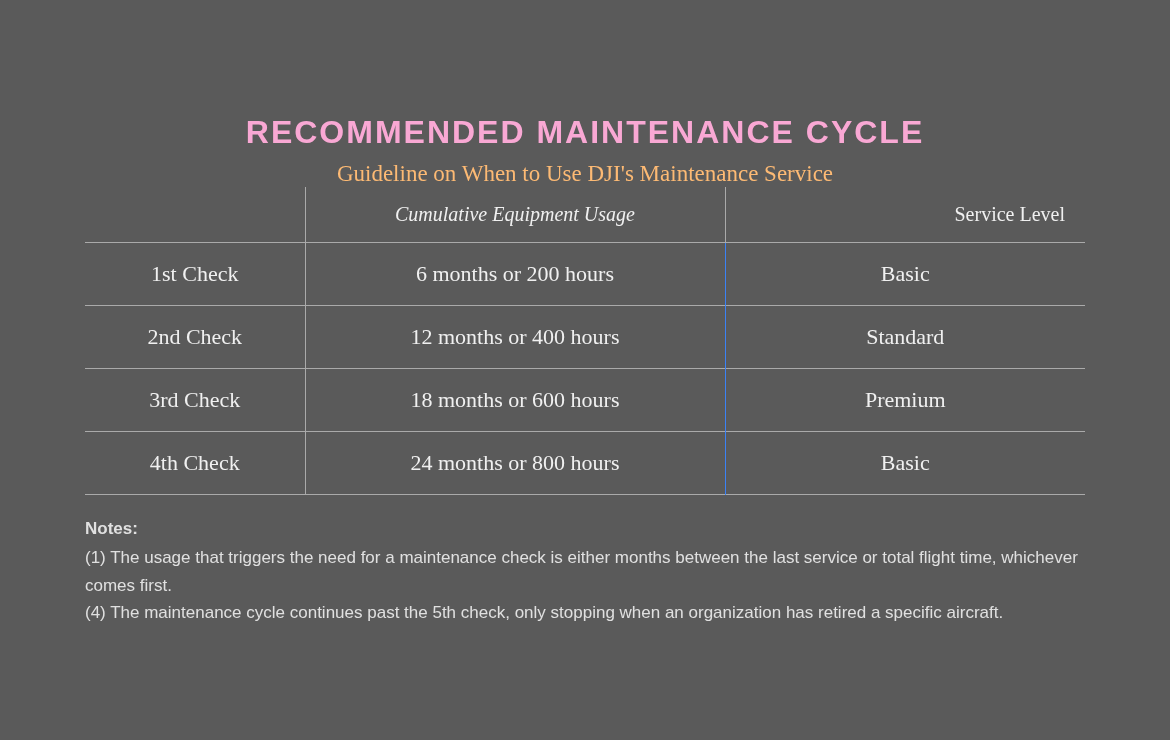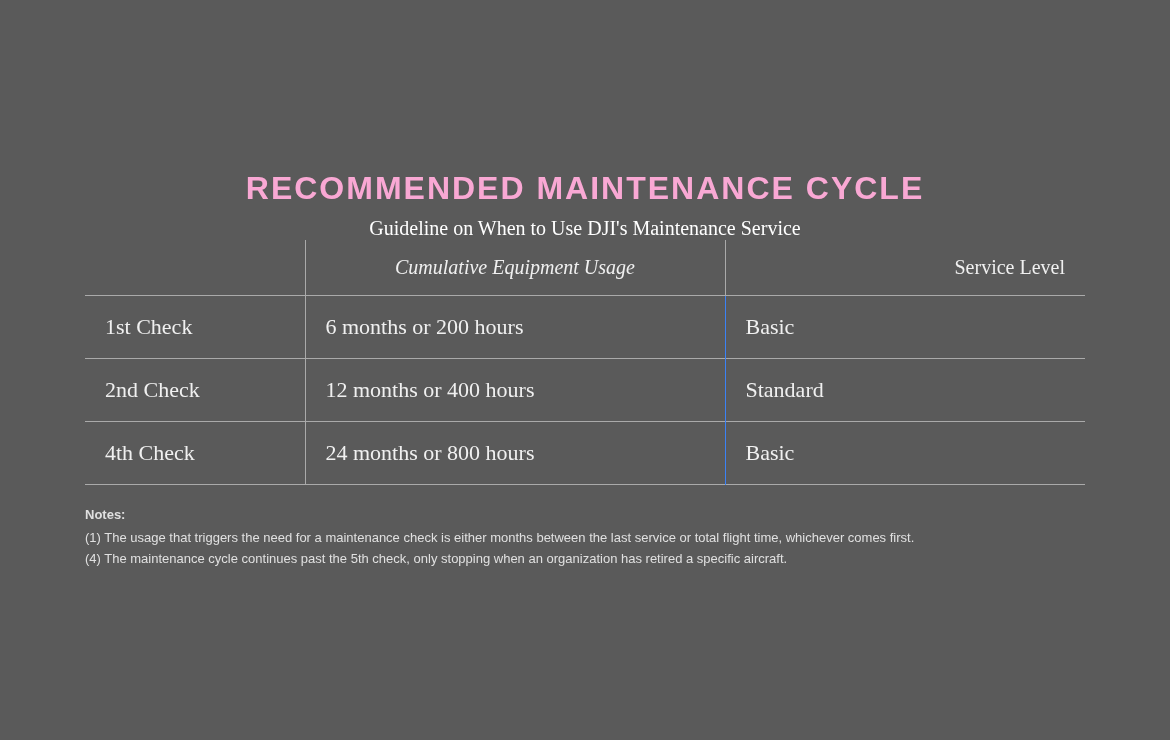--- a/index.html
+++ b/index.html
@@ -30,23 +30,23 @@
       font-weight: bold;
       letter-spacing: 2px;
       text-transform: uppercase;
       margin-bottom: 10px;
       color: #f9a8d4;
       font-family: 'Arial', sans-serif;
     }
 
     .subtitle {
       text-align: center;
-      font-size: 20px;
+      font-size: 23px;
       font-weight: normal;
-      color: #ffffff;
+      color: #fdba74;
       font-family: 'Georgia', serif;
     }
 
     .table-wrapper {
       width: 100%;
       margin-bottom: 20px;
     }
 
     table {
       width: 100%;
@@ -79,35 +79,35 @@
       text-align: right;
     }
 
     tbody tr {
       border-bottom: 1px solid #aaaaaa;
     }
 
     tbody tr td {
       padding: 18px 20px;
       font-size: 22px;
-      text-align: left;
+      text-align: center;
       color: #f0f0f0;
     }
 
     tbody tr td:first-child {
       border-right: 1px solid #aaaaaa;
       font-size: 22px;
     }
 
     tbody tr td:nth-child(2) {
       border-right: 1px solid #3b82f6;
     }
 
     .notes {
-      font-size: 13px;
+      font-size: 17px;
       color: #e0e0e0;
       line-height: 1.6;
       font-family: 'Arial', sans-serif;
     }
 
     .notes .notes-title {
       font-weight: bold;
       margin-bottom: 2px;
     }
   </style>
@@ -132,20 +132,25 @@
             <td>1st Check</td>
             <td>6 months or 200 hours</td>
             <td>Basic</td>
           </tr>
           <tr>
             <td>2nd Check</td>
             <td>12 months or 400 hours</td>
             <td>Standard</td>
           </tr>
           <tr>
+            <td>3rd Check</td>
+            <td>18 months or 600 hours</td>
+            <td>Premium</td>
+          </tr>
+          <tr>
             <td>4th Check</td>
             <td>24 months or 800 hours</td>
             <td>Basic</td>
           </tr>
         </tbody>
     </table>
   </div>
 
   <div class="notes">
     <div class="notes-title">Notes:</div>

